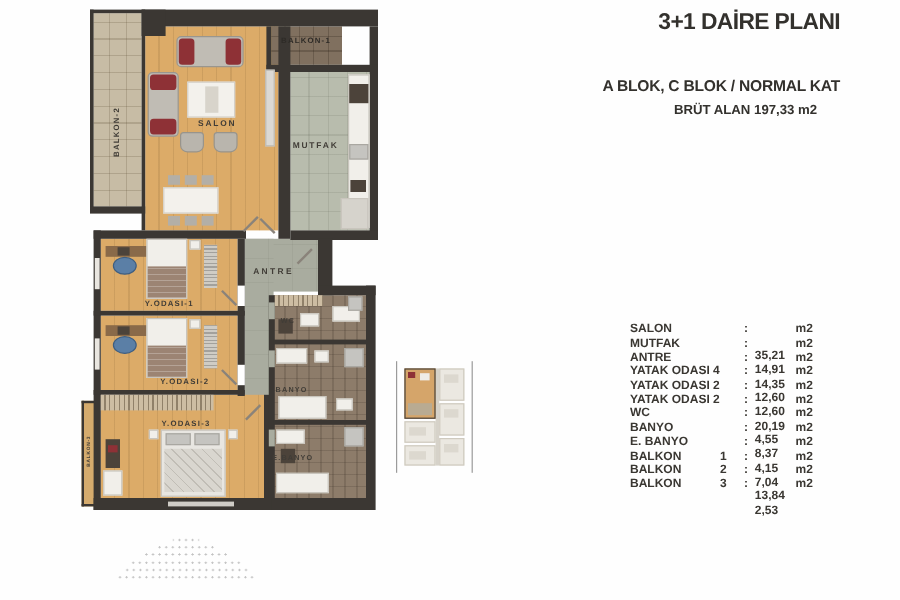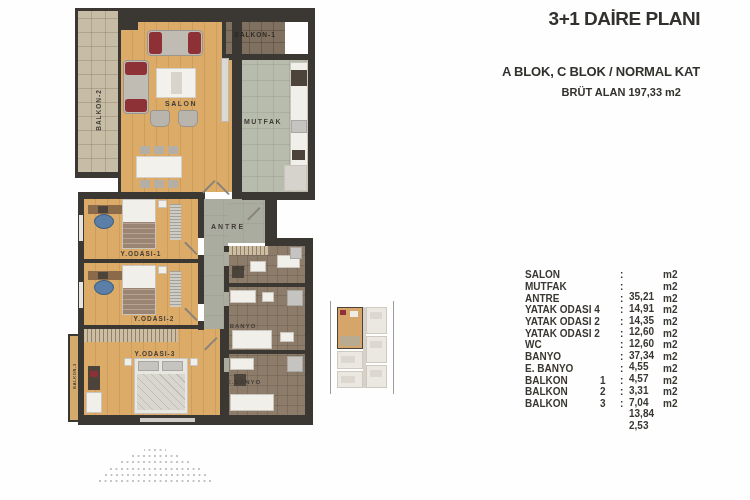--- a/index.html
+++ b/index.html
@@ -272,42 +272,42 @@
       <span class="a-name">YATAK ODASI 2</span>
       <span class="a-num"></span>
       <span class="a-sep">:</span>
       <span class="a-val">12,60</span>
       <span class="a-unit">m2</span>
     </div>
       <div class="arow">
       <span class="a-name">YATAK ODASI 2</span>
       <span class="a-num"></span>
       <span class="a-sep">:</span>
-      <span class="a-val">37,34</span>
+      <span class="a-val">20,19</span>
       <span class="a-unit">m2</span>
     </div>
       <div class="arow">
       <span class="a-name">WC</span>
       <span class="a-num"></span>
       <span class="a-sep">:</span>
       <span class="a-val">4,55</span>
       <span class="a-unit">m2</span>
     </div>
       <div class="arow">
       <span class="a-name">BANYO</span>
       <span class="a-num"></span>
       <span class="a-sep">:</span>
-      <span class="a-val">4,57</span>
+      <span class="a-val">8,37</span>
       <span class="a-unit">m2</span>
     </div>
       <div class="arow">
       <span class="a-name">E. BANYO</span>
       <span class="a-num"></span>
       <span class="a-sep">:</span>
-      <span class="a-val">3,31</span>
+      <span class="a-val">4,15</span>
       <span class="a-unit">m2</span>
     </div>
       <div class="arow">
       <span class="a-name">BALKON</span>
       <span class="a-num">1</span>
       <span class="a-sep">:</span>
       <span class="a-val">7,04</span>
       <span class="a-unit">m2</span>
     </div>
       <div class="arow">

